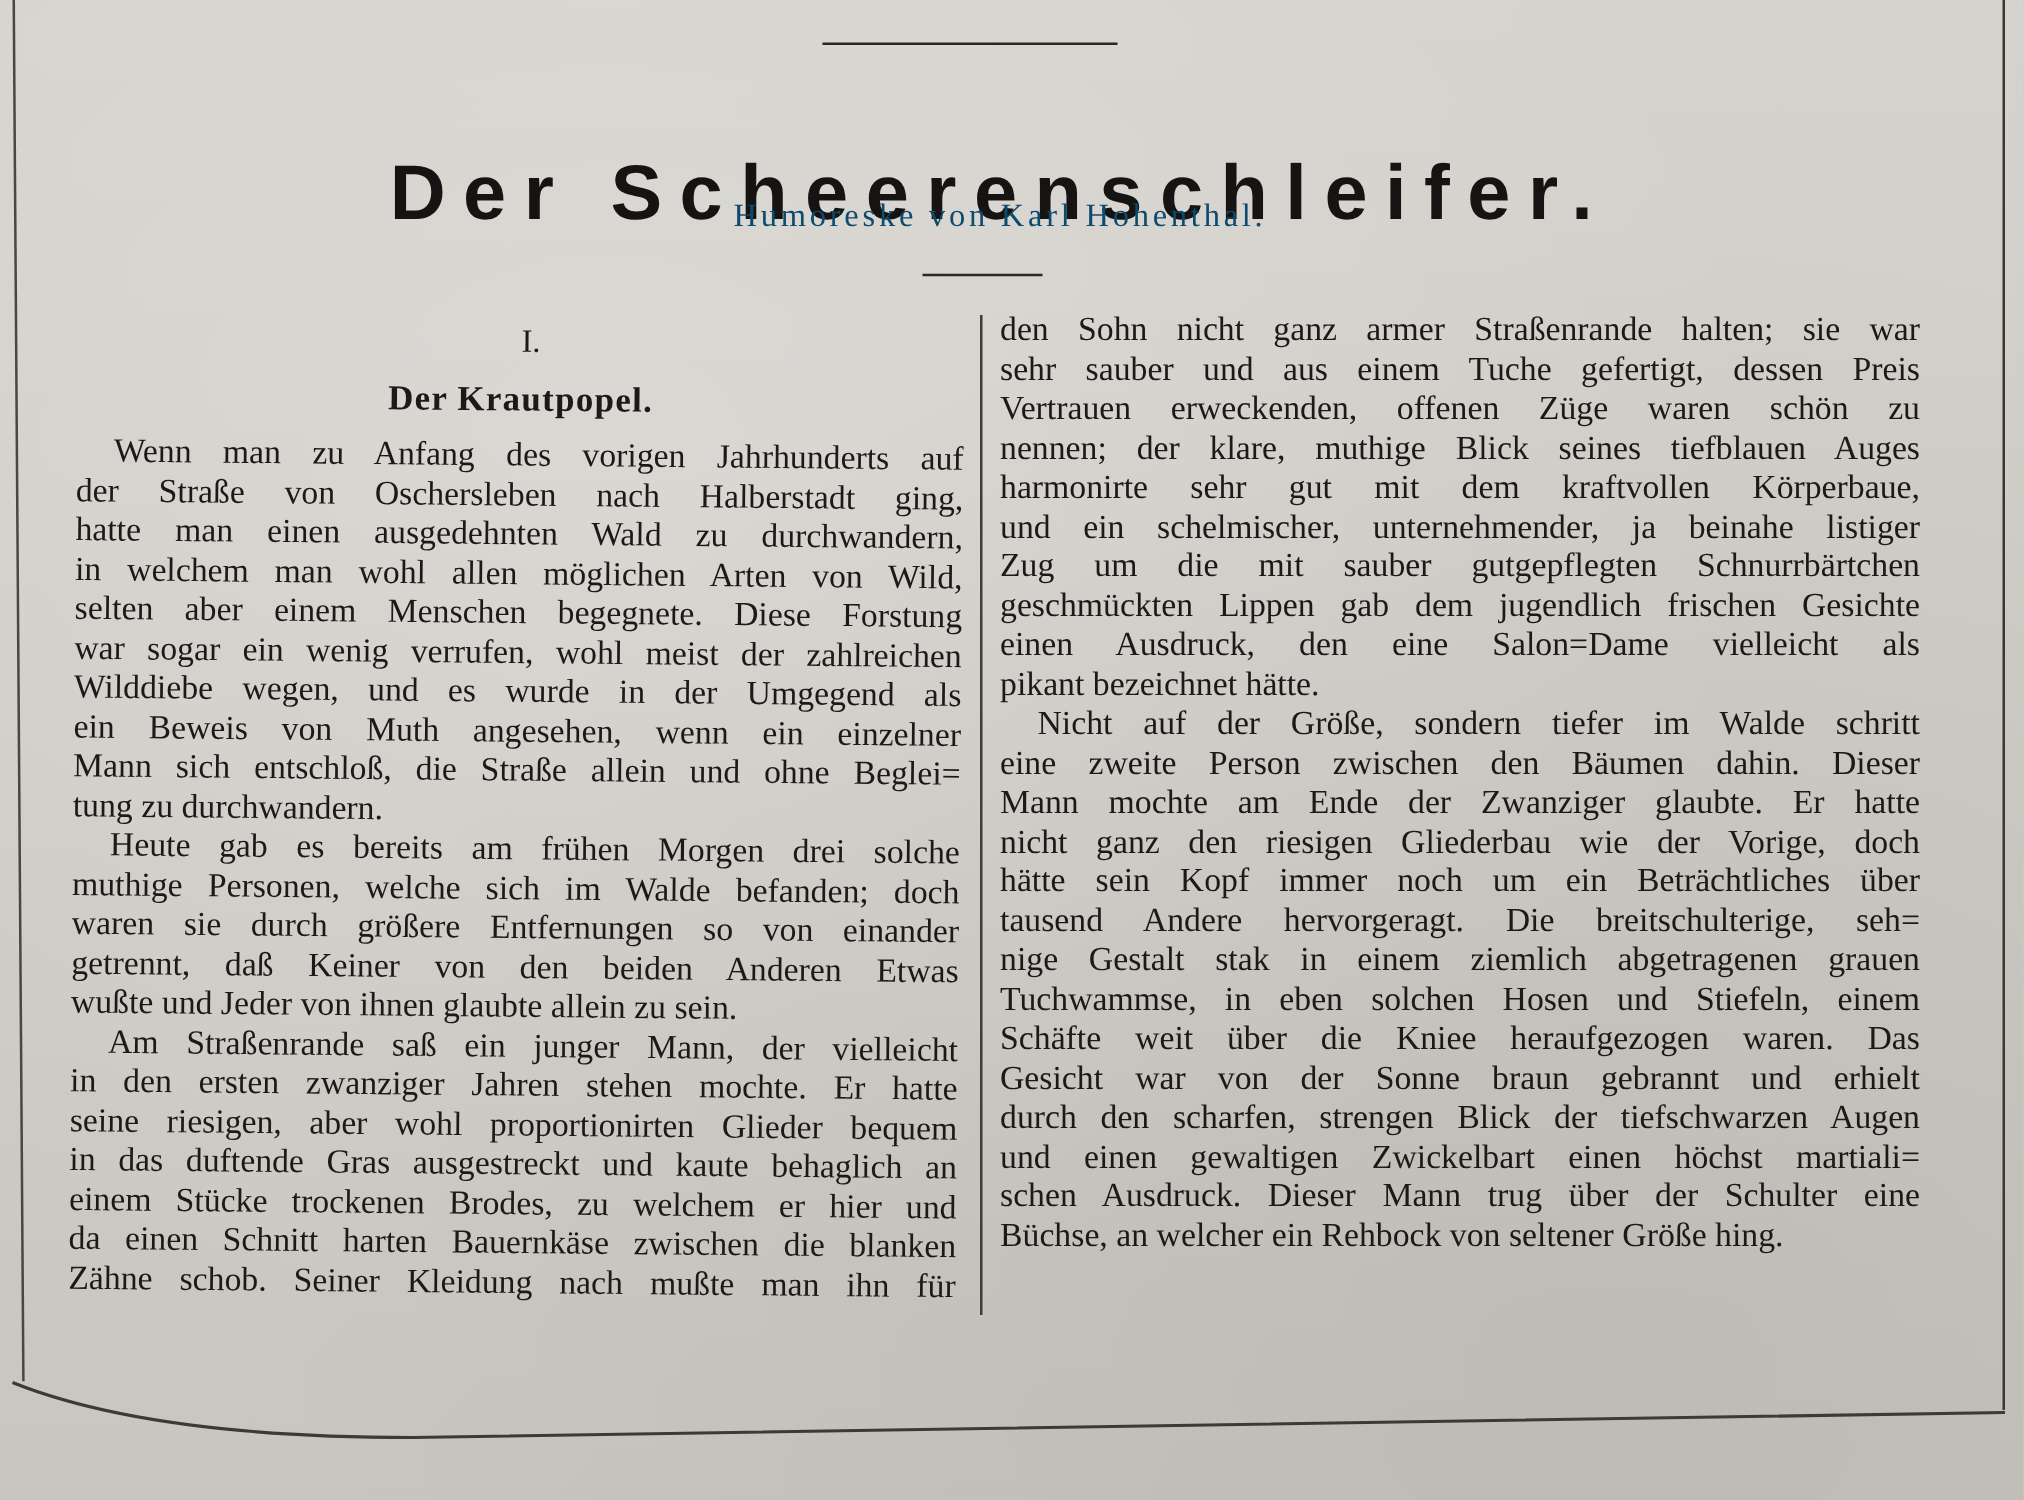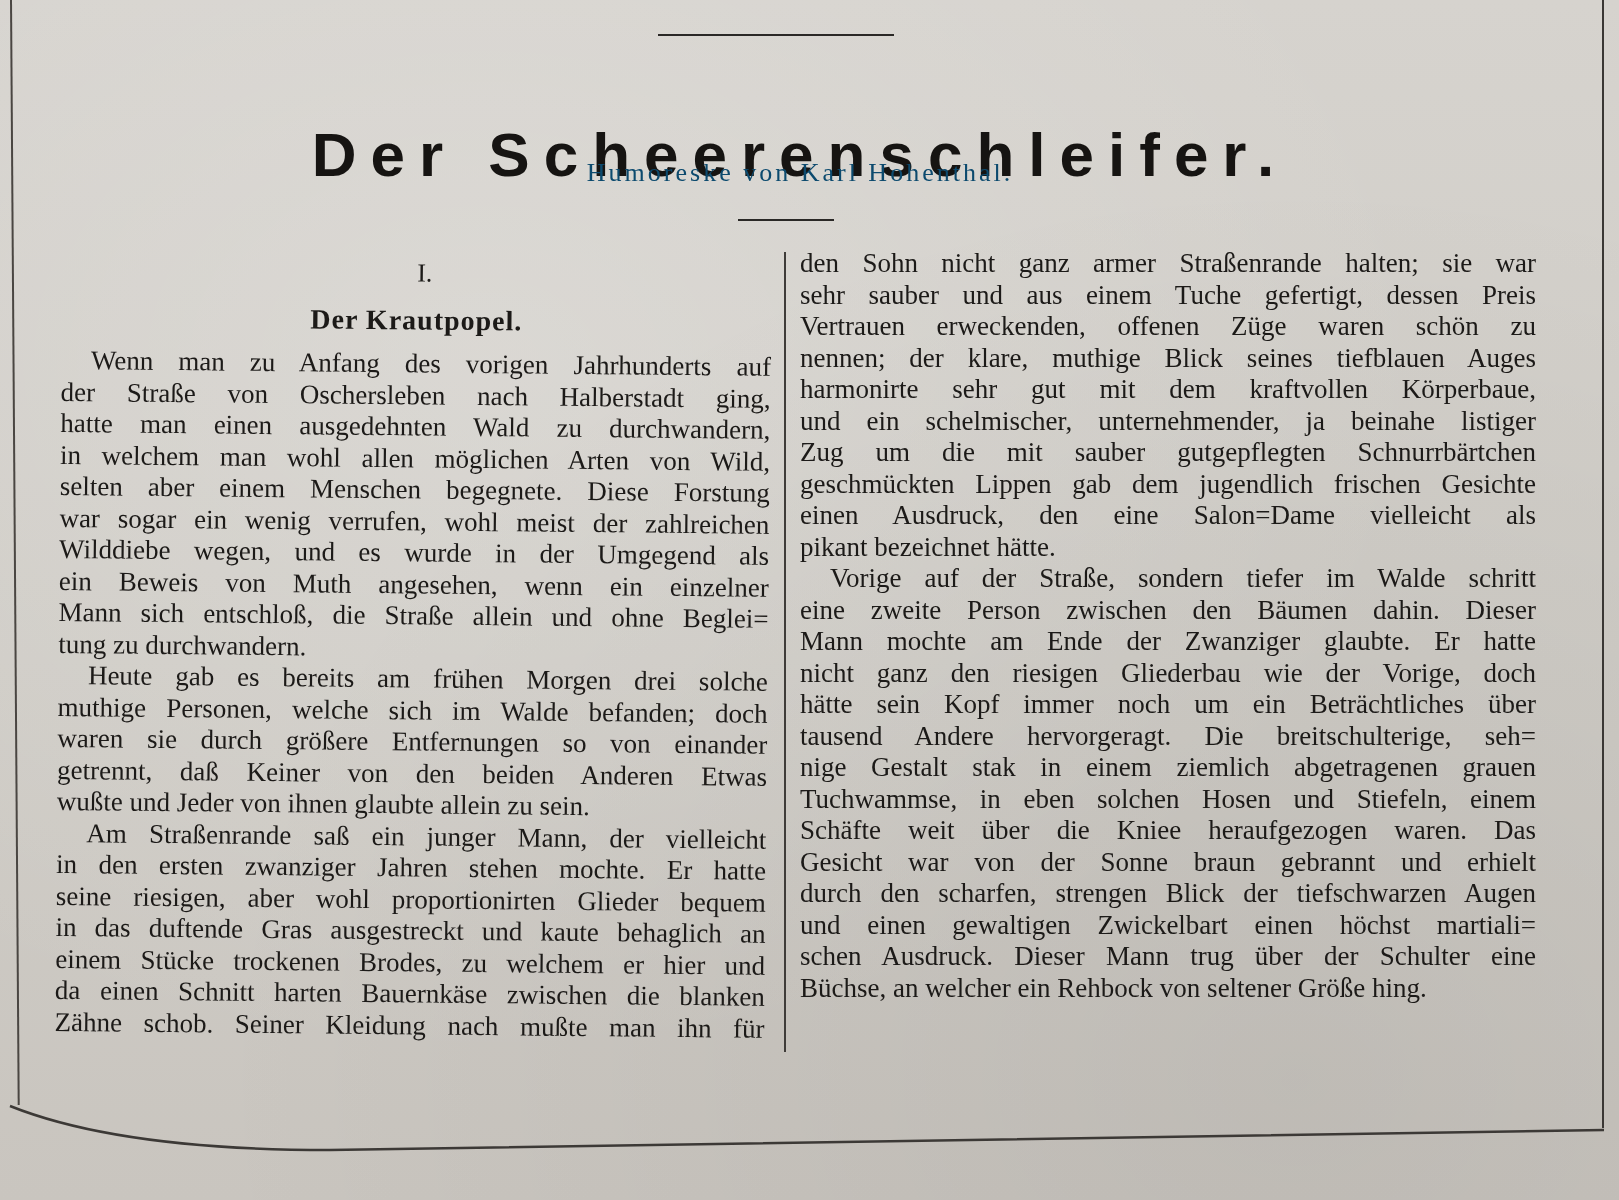--- a/index.html
+++ b/index.html
@@ -186,21 +186,21 @@
       <span class="line">den Sohn nicht ganz armer Straßenrande halten; sie war</span>
       <span class="line">sehr sauber und aus einem Tuche gefertigt, dessen Preis</span>
       <span class="line">Vertrauen erweckenden, offenen Züge waren schön zu</span>
       <span class="line">nennen; der klare, muthige Blick seines tiefblauen Auges</span>
       <span class="line">harmonirte sehr gut mit dem kraftvollen Körperbaue,</span>
       <span class="line">und ein schelmischer, unternehmender, ja beinahe listiger</span>
       <span class="line">Zug um die mit sauber gutgepflegten Schnurrbärtchen</span>
       <span class="line">geschmückten Lippen gab dem jugendlich frischen Gesichte</span>
       <span class="line">einen Ausdruck, den eine Salon=Dame vielleicht als</span>
       <span class="line last">pikant bezeichnet hätte.</span>
-      <span class="line indent">Vorige auf der Straße, sondern tiefer im Walde schritt</span>
+      <span class="line indent">Nicht auf der Größe, sondern tiefer im Walde schritt</span>
       <span class="line">eine zweite Person zwischen den Bäumen dahin.  Dieser</span>
       <span class="line">Mann mochte am Ende der Zwanziger glaubte.  Er hatte</span>
       <span class="line">nicht ganz den riesigen Gliederbau wie der Vorige, doch</span>
       <span class="line">hätte sein Kopf immer noch um ein Beträchtliches über</span>
       <span class="line">tausend Andere hervorgeragt.  Die breitschulterige, seh=</span>
       <span class="line">nige Gestalt stak in einem ziemlich abgetragenen grauen</span>
       <span class="line">Tuchwammse, in eben solchen Hosen und Stiefeln, einem</span>
       <span class="line">Schäfte weit über die Kniee heraufgezogen waren.  Das</span>
       <span class="line">Gesicht war von der Sonne braun gebrannt und erhielt</span>
       <span class="line">durch den scharfen, strengen Blick der tiefschwarzen Augen</span>

